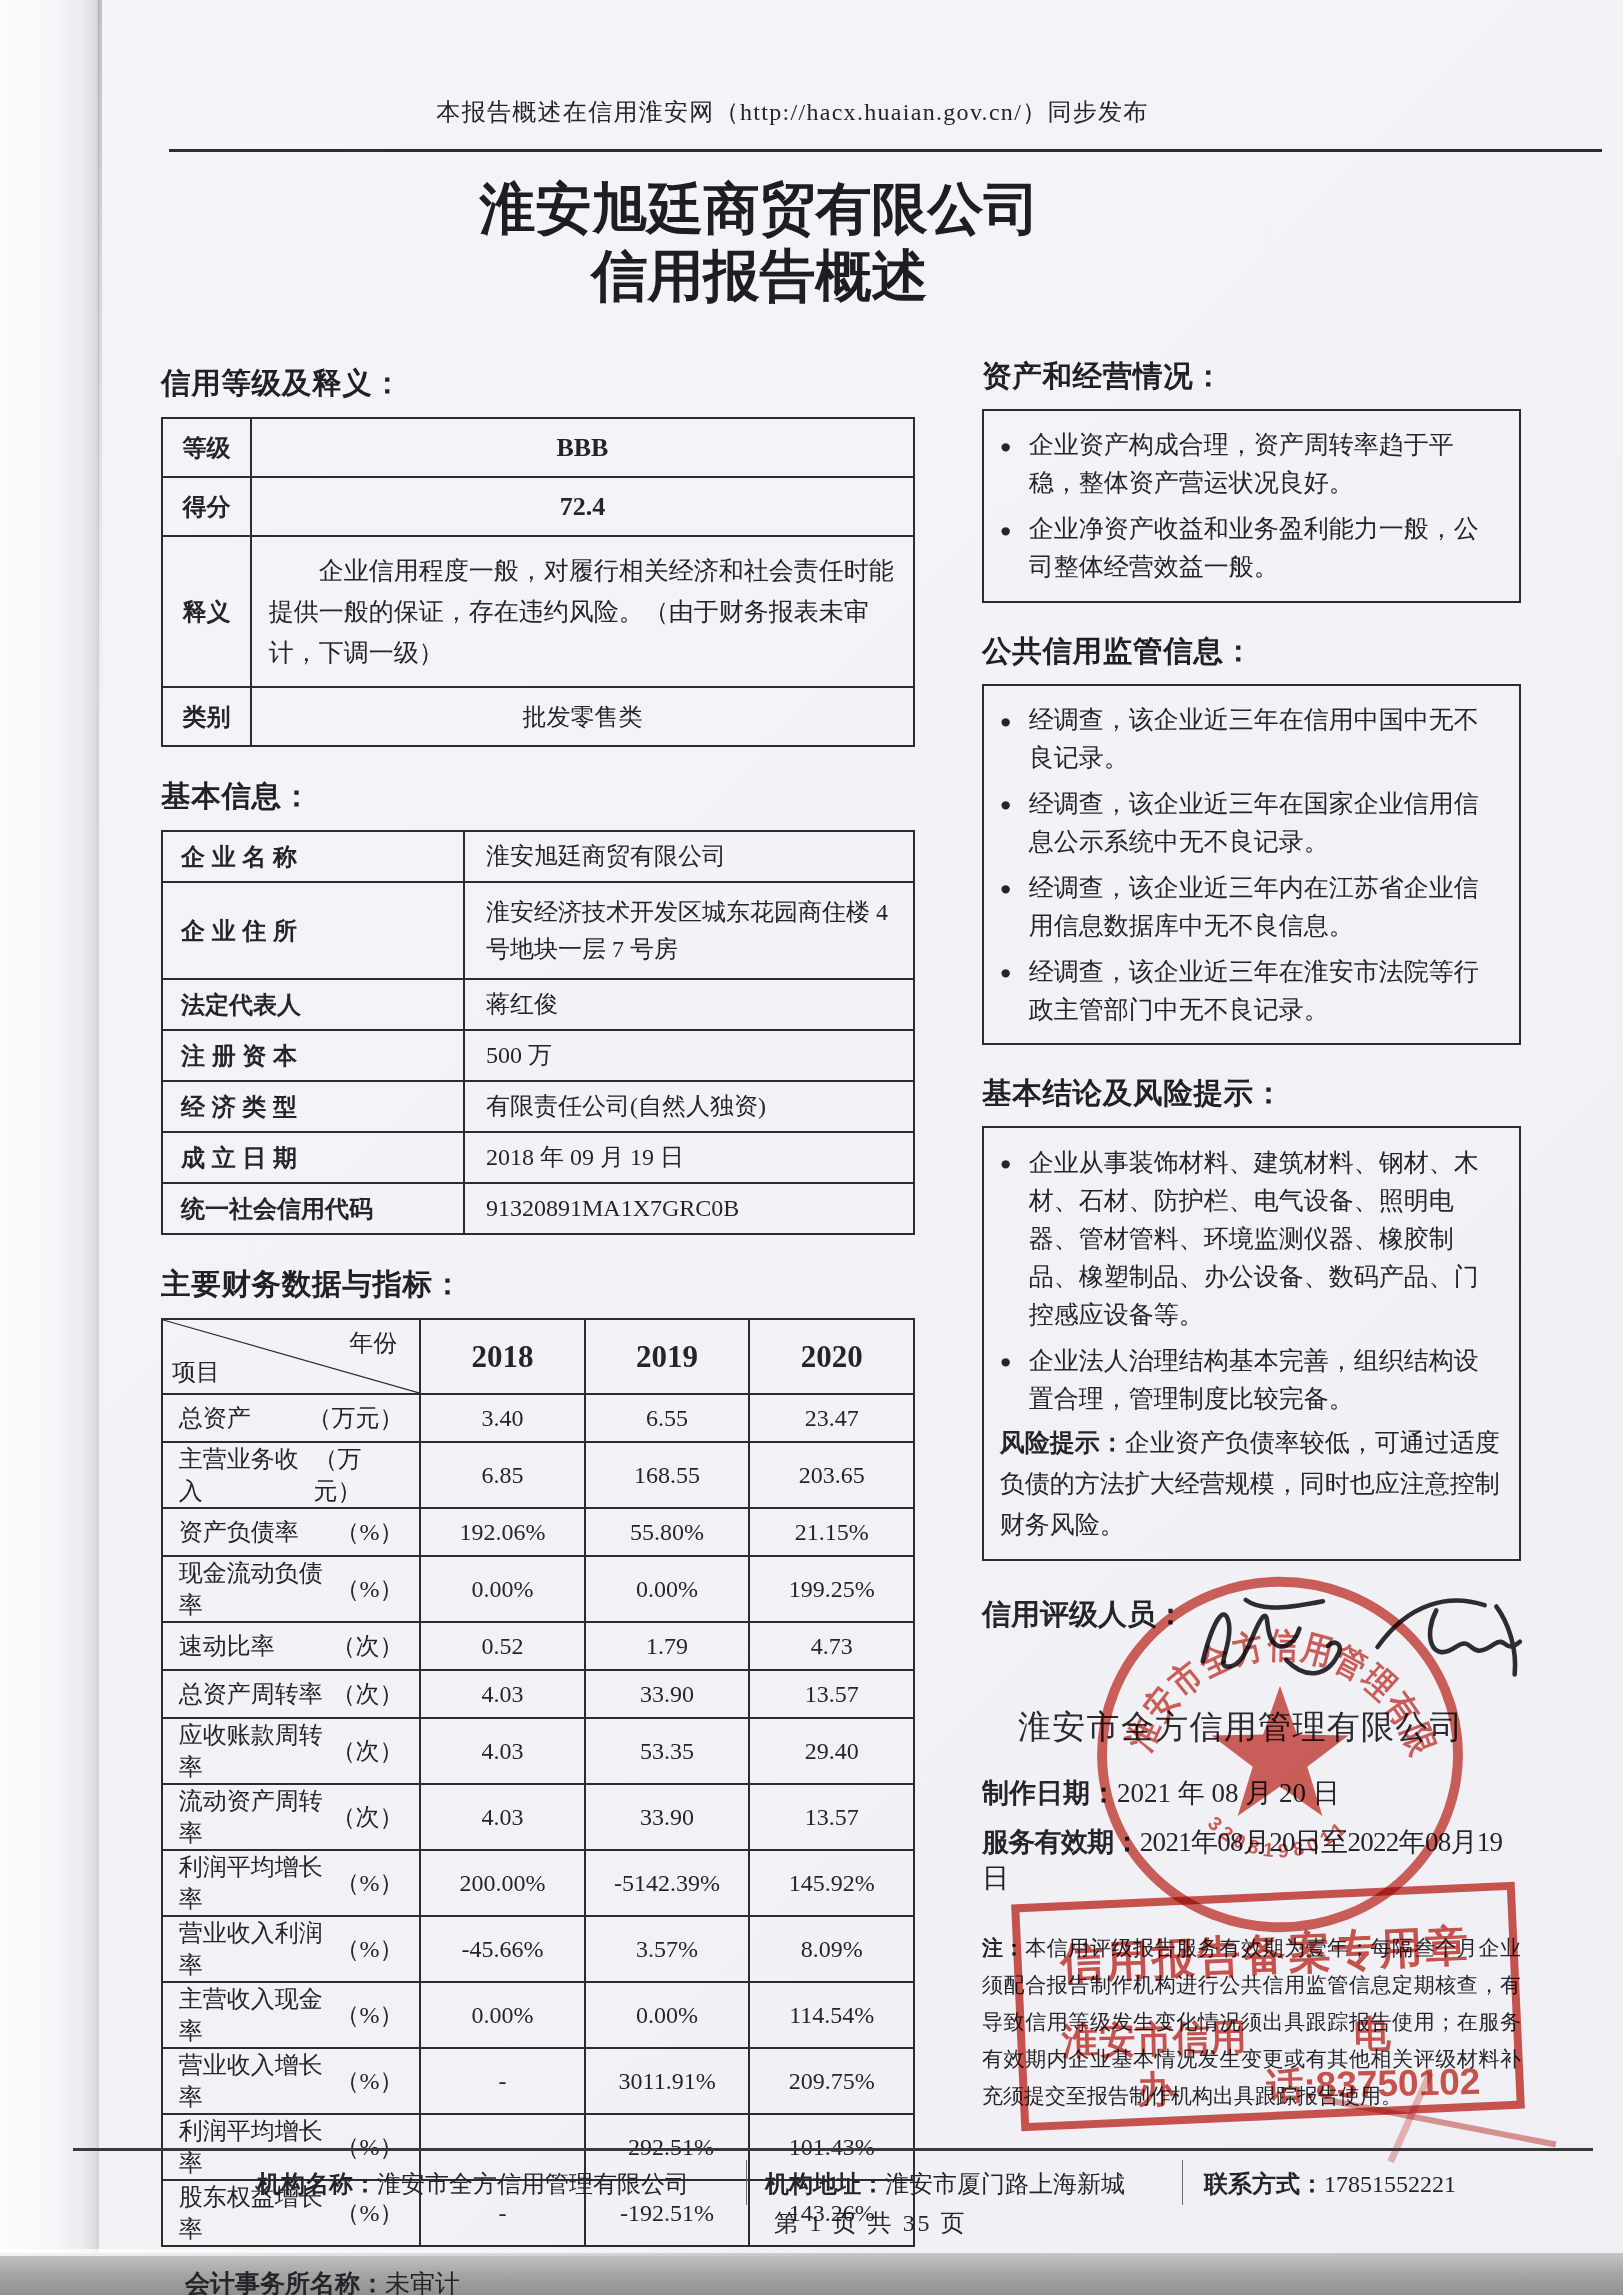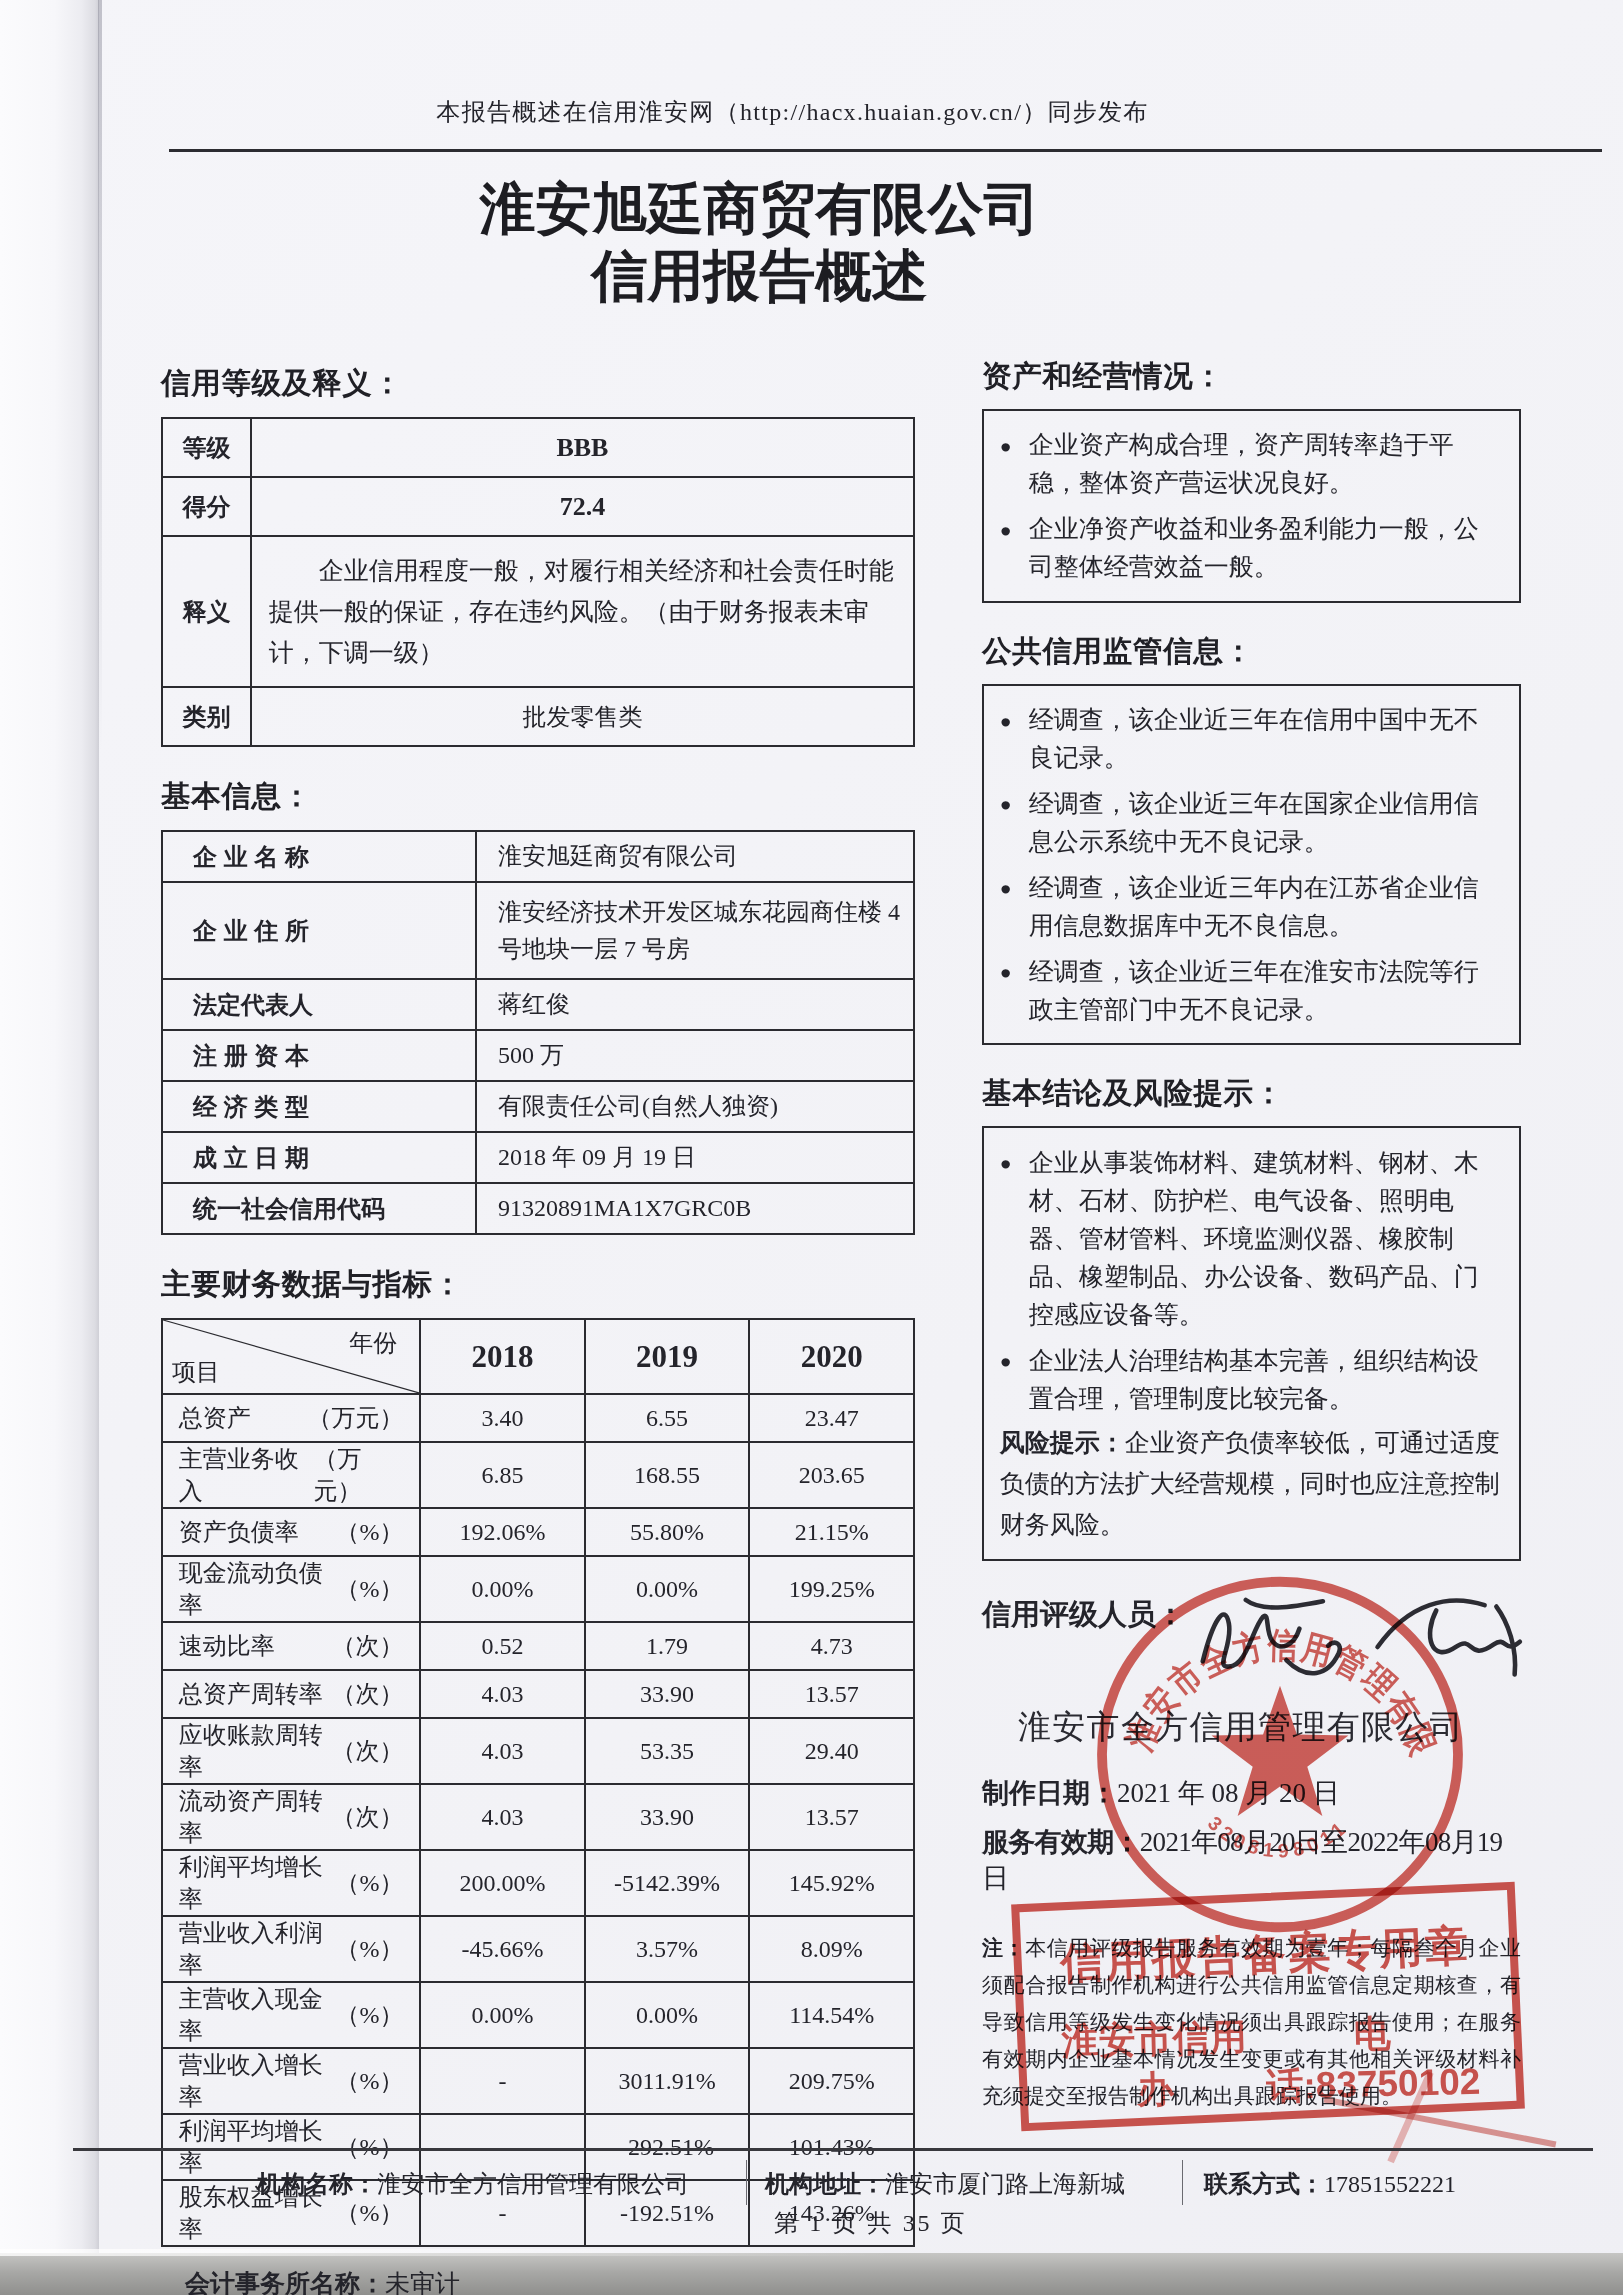--- a/index.html
+++ b/index.html
@@ -28,21 +28,21 @@
   table{border-collapse:collapse;width:100%;}
   .tbl{margin-top:13px;}
   .tbl td{border:2px solid #2b2b30;font-size:24px;vertical-align:middle;}
   
   .t1 .lab{width:79px;text-align:center;font-family:"Liberation Sans","DejaVu Sans",sans-serif;font-weight:700;padding:9.2px 3.9px;}
   .t1 .val{text-align:center;}
   .t1 .big{font-weight:700;font-size:26px;}
   .t1 .para{text-align:left;padding:13px 17px;line-height:41px;text-indent:2em;font-size:25px;}
   .t1 tr{height:55px;}
   
-  .t2 .lab{width:281px;font-family:"Liberation Sans","DejaVu Sans",sans-serif;font-weight:700;padding-left:30px;}
+  .t2 .lab{width:281px;font-family:"Liberation Sans","DejaVu Sans",sans-serif;font-weight:700;padding-left:18px;}
   .t2 .val{padding-left:21px;line-height:37px;}
   .t2 tr{height:51px;}
   
   .t3 td{height:46px;padding:0;}
   .t3 .rowlab{display:flex;justify-content:space-between;align-items:center;padding:0 15.7px;}
   .t3 .c-lab{width:257px;}
   .t3 .c-y{width:163px;text-align:center;}
   .t3 .year{font-weight:700;font-size:31px;text-align:center;}
   .t3 .corner{position:relative;height:73px;}
   .t3 .corner svg{position:absolute;inset:0;width:100%;height:100%;}

